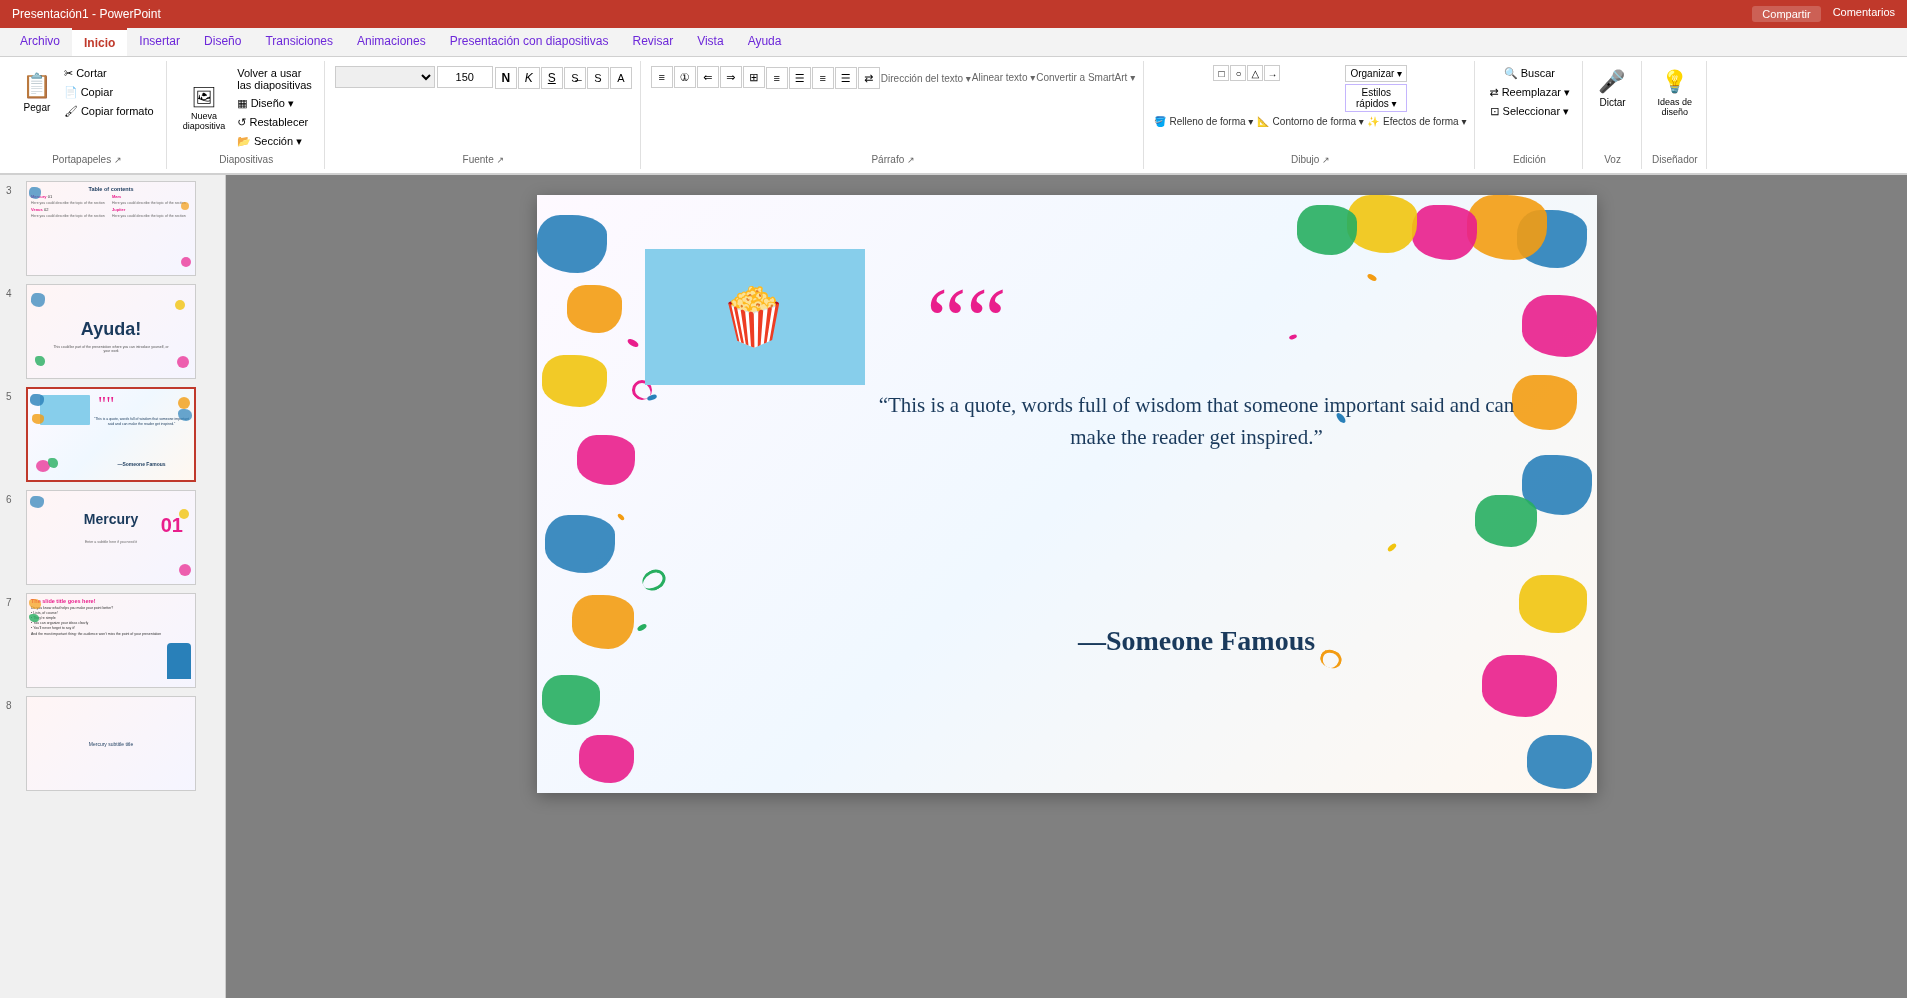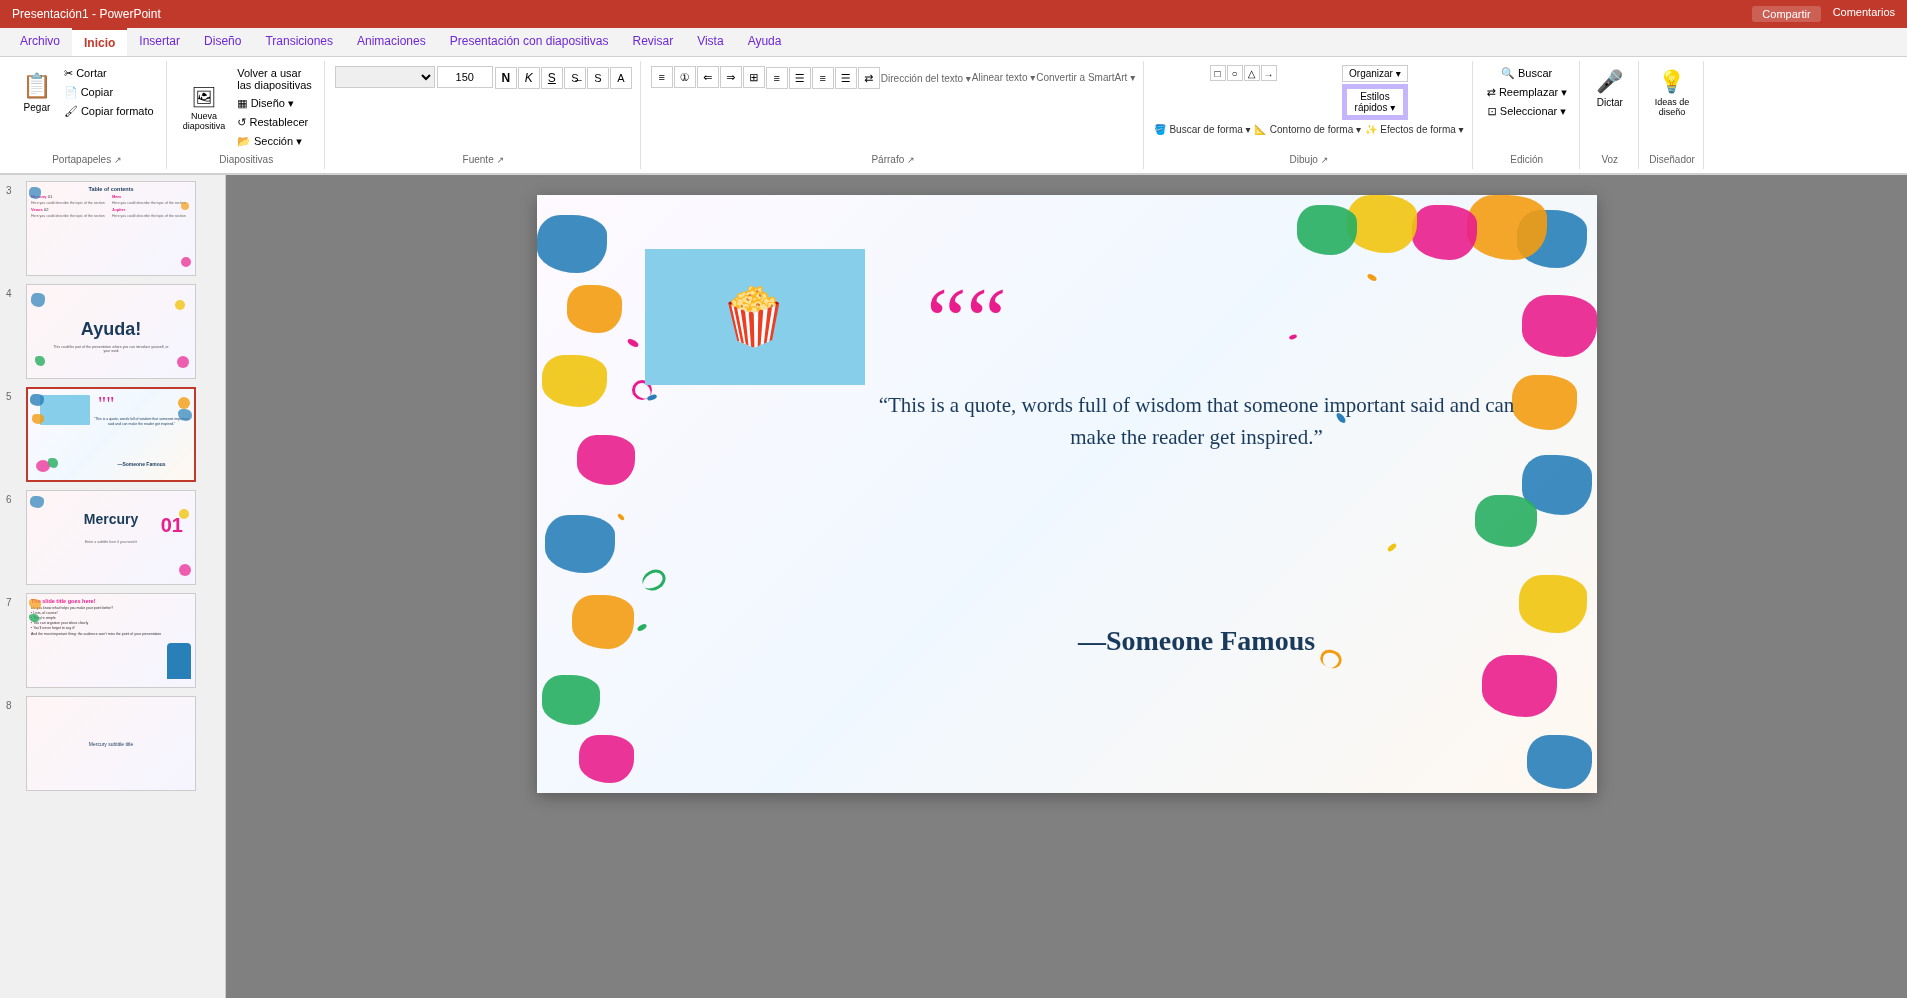--- a/index.html
+++ b/index.html
@@ -138,25 +138,25 @@
     <div class="ribbon-group-content" style="flex-direction:column;">
       <div style="display:flex;gap:2px;">
         <div style="display:flex;flex-wrap:wrap;width:130px;gap:1px;">
           <div style="width:16px;height:16px;border:1px solid #ccc;cursor:pointer;display:flex;align-items:center;justify-content:center;font-size:10px;">□</div>
           <div style="width:16px;height:16px;border:1px solid #ccc;cursor:pointer;display:flex;align-items:center;justify-content:center;font-size:10px;">○</div>
           <div style="width:16px;height:16px;border:1px solid #ccc;cursor:pointer;display:flex;align-items:center;justify-content:center;font-size:10px;">△</div>
           <div style="width:16px;height:16px;border:1px solid #ccc;cursor:pointer;display:flex;align-items:center;justify-content:center;font-size:10px;">→</div>
         </div>
         <div style="display:flex;flex-direction:column;gap:2px;">
           <button style="font-size:10px;border:1px solid #ccc;background:white;cursor:pointer;padding:2px 4px;">Organizar ▾</button>
-          <button style="font-size:10px;border:5px solid #c4b5fd;background:white;cursor:pointer;padding:2px 8px;">Estilos<br>rápidos ▾</button>
+          <button style="font-size:10px;border:1px solid #c4b5fd;background:white;cursor:pointer;padding:2px 8px;">Estilos<br>rápidos ▾</button>
         </div>
       </div>
       <div style="display:flex;gap:4px;font-size:10px;color:#333;margin-top:2px;">
-        <span style="cursor:pointer;">🪣 Buscar de forma ▾</span>
+        <span style="cursor:pointer;">🪣 Relleno de forma ▾</span>
         <span style="cursor:pointer;">📐 Contorno de forma ▾</span>
         <span style="cursor:pointer;">✨ Efectos de forma ▾</span>
       </div>
     </div>
     <div class="ribbon-group-label">Dibujo <span style="font-size:9px;">↗</span></div>
   </div>
 
   <div class="ribbon-group">
     <div class="ribbon-group-content" style="flex-direction:column;gap:2px;">
       <div class="ribbon-btn-small">🔍 Buscar</div>

